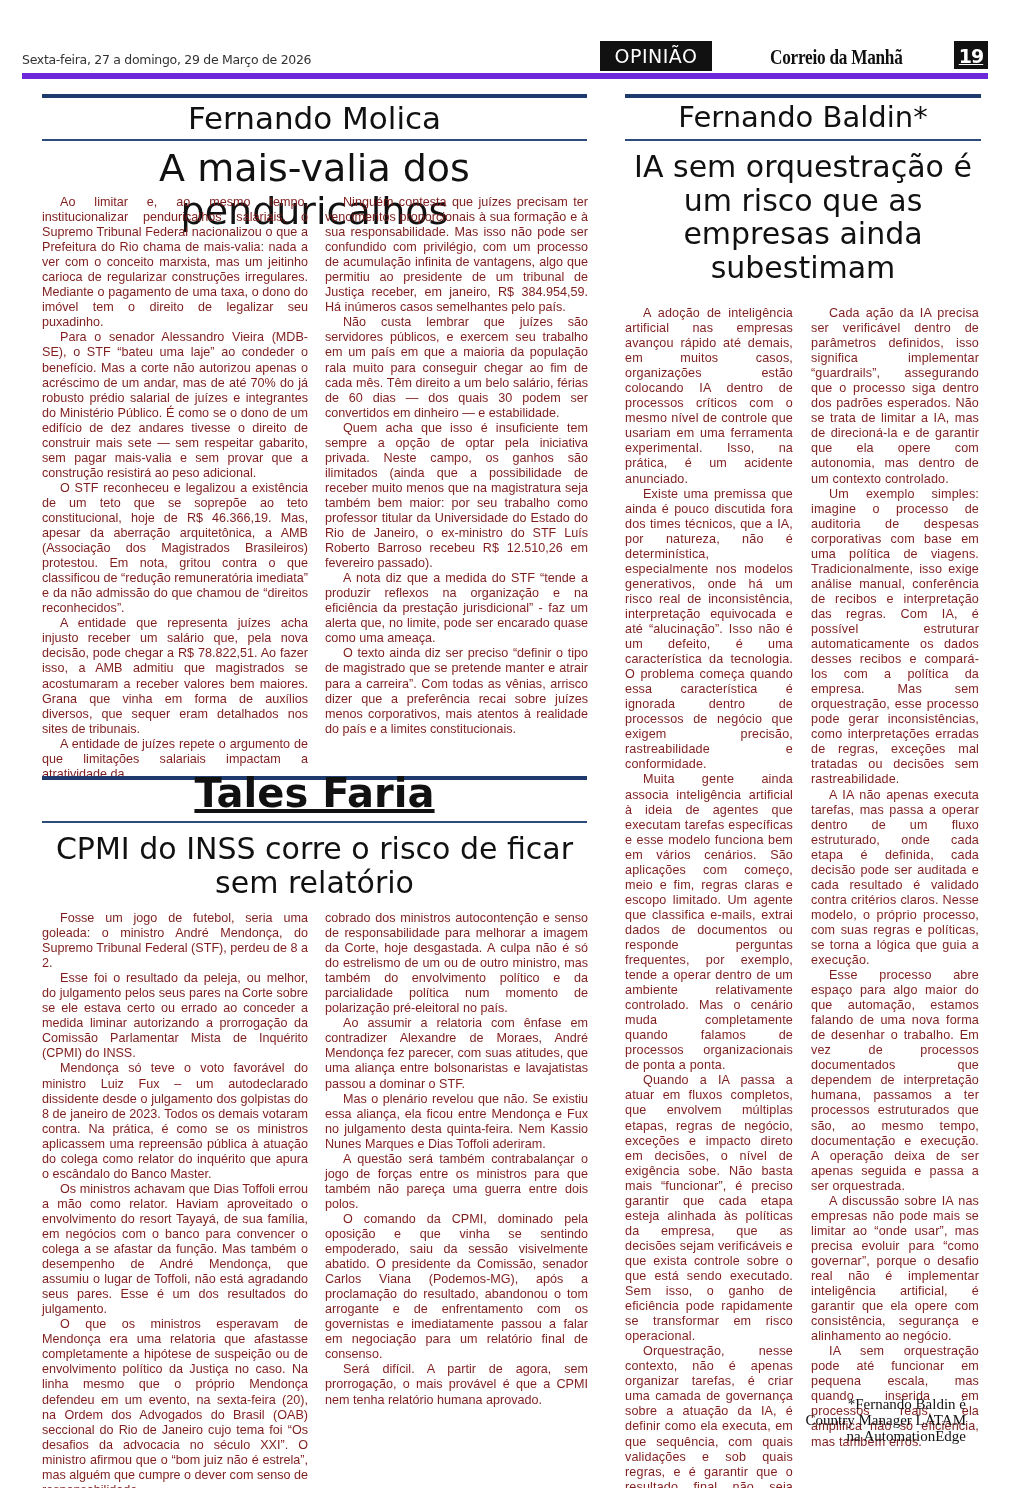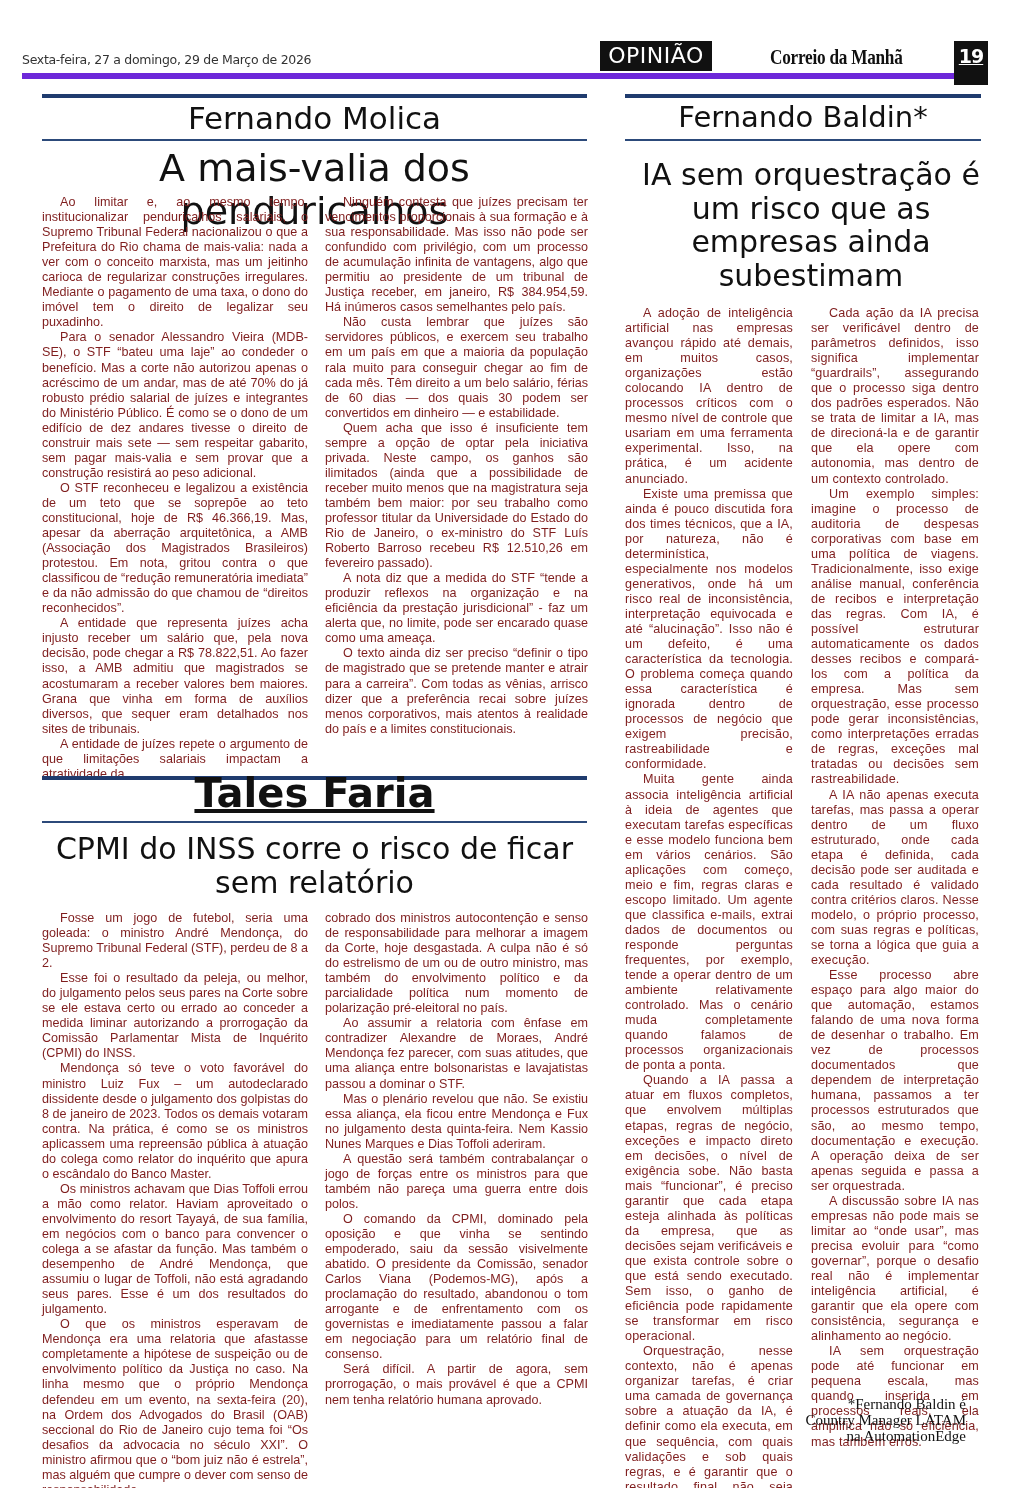--- a/index.html
+++ b/index.html
@@ -2,23 +2,23 @@
 <html><head>
 <meta charset="utf-8">
 <style>
   html, body { margin: 0; padding: 0; background: #ffffff; }
   body { width: 1010px; height: 1488px; position: relative; overflow: hidden; color: #1a1a1a; }
   .page { position: absolute; left: 0; top: 0; width: 1010px; height: 1488px; }
 
   
   .masthead { position: absolute; left: 22px; top: 40px; width: 966px; height: 33px; border-bottom: 6px solid #6d28d9; }
   .dateline { position: absolute; left: 0; top: 12px; font-family: "DejaVu Sans", sans-serif; font-size: 12.5px; color: #333; letter-spacing: -0.3px; }
-  .section-tag { position: absolute; left: 578px; top: 1px; width: 112px; height: 30px; background: #111; color: #fff; font-family: "DejaVu Sans", sans-serif; font-size: 22px; line-height: 30px; text-align: center; letter-spacing: 0.5px; }
+  .section-tag { position: absolute; left: 578px; top: 1px; width: 112px; height: 30px; background: #111; color: #fff; font-family: "DejaVu Sans", sans-serif; font-size: 19px; line-height: 30px; text-align: center; letter-spacing: 0.5px; }
   .paper-name { position: absolute; left: 748px; top: 5px; font-family: "Liberation Serif", serif; font-weight: bold; font-size: 21px; color: #111; transform: scaleX(0.82); transform-origin: left center; letter-spacing: -0.3px; }
-  .page-num { position: absolute; right: 0; top: 1px; width: 34px; height: 44px; background: #111; color: #fff; font-family: "DejaVu Sans", sans-serif; font-size: 19px; line-height: 30px; text-align: center; font-weight: bold; letter-spacing: -1px; text-decoration: underline; }
+  .page-num { position: absolute; right: 0; top: 1px; width: 34px; height: 28px; background: #111; color: #fff; font-family: "DejaVu Sans", sans-serif; font-size: 19px; line-height: 30px; text-align: center; font-weight: bold; letter-spacing: -1px; text-decoration: underline; }
 
   
   .rule-thick { position: absolute; height: 4px; background: #1f3b6e; }
   .rule-thin { position: absolute; height: 2px; background: #2c4a7a; }
   .author { position: absolute; text-align: center; font-family: "DejaVu Sans", sans-serif; font-weight: 500; color: #111; }
   .headline { position: absolute; text-align: center; font-family: "DejaVu Sans", sans-serif; font-weight: normal; color: #111; line-height: 1.12; }
   .col { position: absolute; font-family: Liberation Sans, sans-serif; font-size: 12.6px; line-height: 15.05px; text-align: justify; hyphens: auto; color: #7f1d1d; }
   .col p { margin: 0; text-indent: 18px; }
   .col p.cont { text-indent: 0; }
   .signature { position: absolute; text-align: right; font-family: "Liberation Serif", serif; font-weight: normal; font-size: 15px; line-height: 16px; color: #111; }
@@ -101,21 +101,21 @@
         <p>A questão será também contrabalançar o jogo de forças entre os ministros para que também não pareça uma guerra entre dois polos.</p>
         <p>O comando da CPMI, dominado pela oposição e que vinha se sentindo empoderado, saiu da sessão visivelmente abatido. O presidente da Comissão, senador Carlos Viana (Podemos-MG), após a proclamação do resultado, abandonou o tom arrogante e de enfrentamento com os governistas e imediatamente passou a falar em negociação para um relatório final de consenso.</p>
         <p>Será difícil. A partir de agora, sem prorrogação, o mais provável é que a CPMI nem tenha relatório humana aprovado.</p>
       </div>
   </article>
 
   <article>
     <div id="a3-rule-top" class="rule-thick"></div>
     <div id="a3-author" class="author">Fernando Baldin*</div>
     <div id="a3-rule-bot" class="rule-thin"></div>
-    <h2 id="a3-headline" class="headline" style="margin:8px;">IA sem orquestração é um risco que as empresas ainda subestimam</h2>
+    <h2 id="a3-headline" class="headline" style="margin:0;">IA sem orquestração é um risco que as empresas ainda subestimam</h2>
     <div id="a3-col1" class="col">
         <p>A adoção de inteligência artificial nas empresas avançou rápido até demais, em muitos casos, organizações estão colocando IA dentro de processos críticos com o mesmo nível de controle que usariam em uma ferramenta experimental. Isso, na prática, é um acidente anunciado.</p>
         <p>Existe uma premissa que ainda é pouco discutida fora dos times técnicos, que a IA, por natureza, não é determinística, especialmente nos modelos generativos, onde há um risco real de inconsistência, interpretação equivocada e até “alucinação”. Isso não é um defeito, é uma característica da tecnologia. O problema começa quando essa característica é ignorada dentro de processos de negócio que exigem precisão, rastreabilidade e conformidade.</p>
         <p>Muita gente ainda associa inteligência artificial à ideia de agentes que executam tarefas específicas e esse modelo funciona bem em vários cenários. São aplicações com começo, meio e fim, regras claras e escopo limitado. Um agente que classifica e-mails, extrai dados de documentos ou responde perguntas frequentes, por exemplo, tende a operar dentro de um ambiente relativamente controlado. Mas o cenário muda completamente quando falamos de processos organizacionais de ponta a ponta.</p>
         <p>Quando a IA passa a atuar em fluxos completos, que envolvem múltiplas etapas, regras de negócio, exceções e impacto direto em decisões, o nível de exigência sobe. Não basta mais “funcionar”, é preciso garantir que cada etapa esteja alinhada às políticas da empresa, que as decisões sejam verificáveis e que exista controle sobre o que está sendo executado. Sem isso, o ganho de eficiência pode rapidamente se transformar em risco operacional.</p>
         <p>Orquestração, nesse contexto, não é apenas organizar tarefas, é criar uma camada de governança sobre a atuação da IA, é definir como ela executa, em que sequência, com quais validações e sob quais regras, e é garantir que o resultado final não seja apenas rápido, mas confiável.</p>
       </div>
     <div id="a3-col2" class="col">
         <p>Cada ação da IA precisa ser verificável dentro de parâmetros definidos, isso significa implementar “guardrails”, assegurando que o processo siga dentro dos padrões esperados. Não se trata de limitar a IA, mas de direcioná-la e de garantir que ela opere com autonomia, mas dentro de um contexto controlado.</p>
         <p>Um exemplo simples: imagine o processo de auditoria de despesas corporativas com base em uma política de viagens. Tradicionalmente, isso exige análise manual, conferência de recibos e interpretação das regras. Com IA, é possível estruturar automaticamente os dados desses recibos e compará-los com a política da empresa. Mas sem orquestração, esse processo pode gerar inconsistências, como interpretações erradas de regras, exceções mal tratadas ou decisões sem rastreabilidade.</p>

